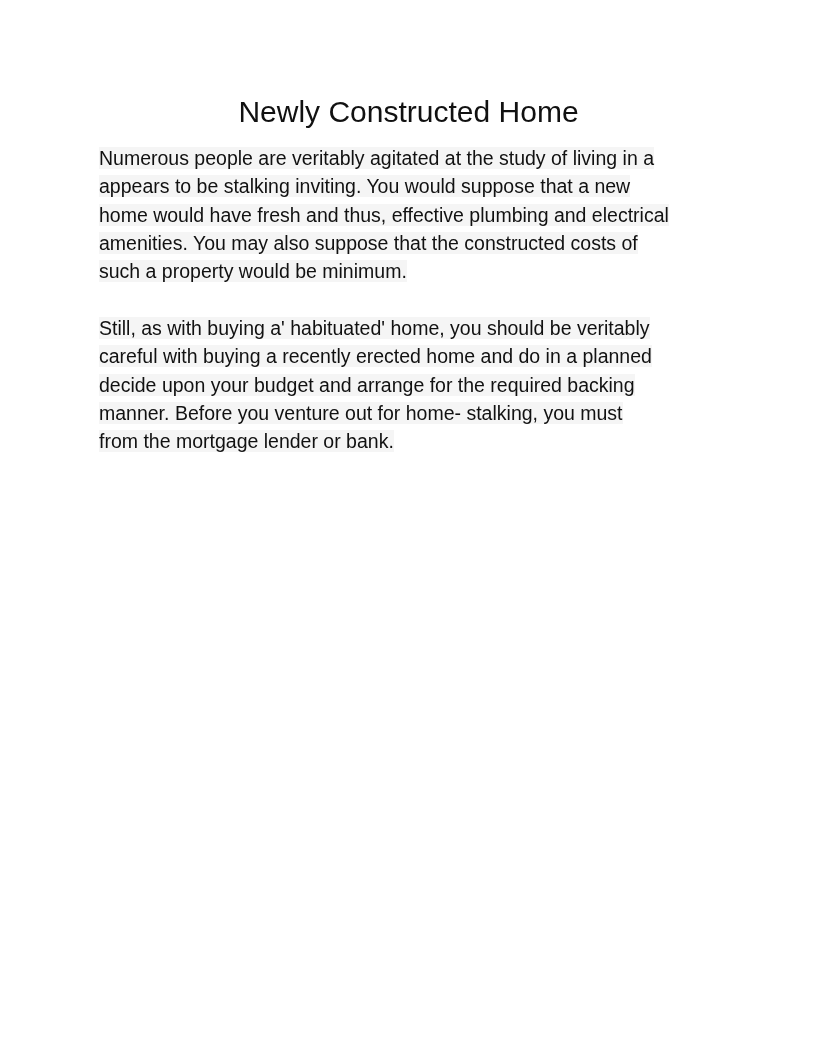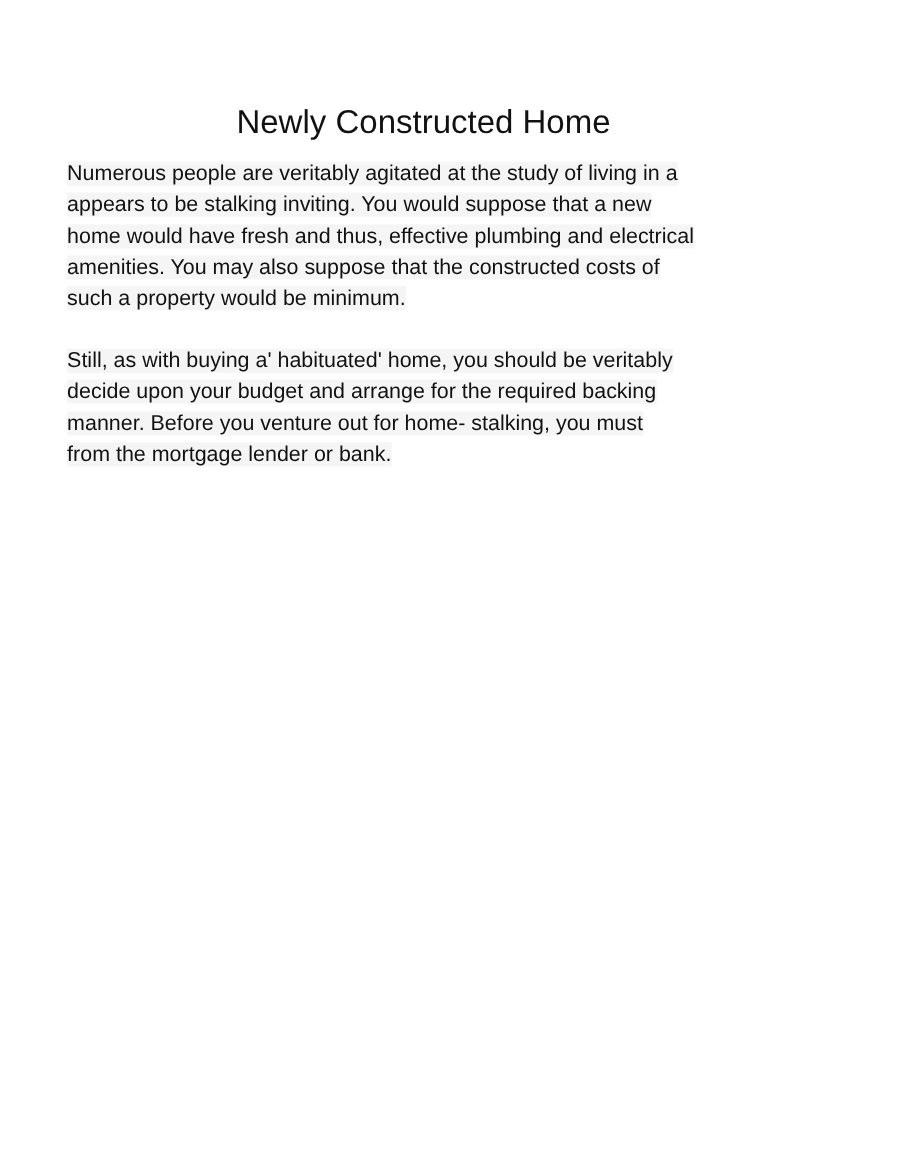--- a/index.html
+++ b/index.html
@@ -6,38 +6,38 @@
     margin: 0;
     padding: 0;
     background: #ffffff;
   }
   .page {
     position: relative;
     width: 816px;
     height: 1056px;
     background: var(--page-bg, #ffffff);
     box-sizing: border-box;
-    padding: 94px 95px 0 49px;
+    padding: 94px 95px 0 96px;
     font-family: "Liberation Sans", "DejaVu Sans", sans-serif;
     color: var(--text-color, #111111);
     overflow: hidden;
     border-radius: 31px;
   }
   .doc-title {
     font-size: 30px;
     line-height: 36px;
     font-weight: 400;
     text-align: center;
     color: var(--title-color, #111111);
     margin: 0 0 14px 0;
   }
   .paragraph {
     font-size: 19.5px;
     line-height: 28.33px;
-    margin: 12px;
+    margin: 3px;
   }
   .paragraph + .paragraph {
     margin-top: 28.33px;
   }
   .text-line {
     white-space: nowrap;
     height: 28.33px;
   }
   .text-line > span {
     background-color: var(--hl, #f5f5f5);
@@ -52,17 +52,18 @@
   <div class="paragraph">
       <div class="text-line"><span>Numerous people are veritably agitated at the study of living in a</span></div>
       <div class="text-line"><span>appears to be stalking inviting. You would suppose that a new</span></div>
       <div class="text-line"><span>home would have fresh and thus, effective plumbing and electrical</span></div>
       <div class="text-line"><span>amenities. You may also suppose that the constructed costs of</span></div>
       <div class="text-line"><span>such a property would be minimum.</span></div>
     </div>
 
   <div class="paragraph">
       <div class="text-line"><span>Still, as with buying a' habituated' home, you should be veritably</span></div>
+      <div class="text-line"><span>careful with buying a recently erected home and do in a planned</span></div>
       <div class="text-line"><span>decide upon your budget and arrange for the required backing</span></div>
       <div class="text-line"><span>manner. Before you venture out for home- stalking, you must</span></div>
       <div class="text-line"><span>from the mortgage lender or bank.</span></div>
     </div>
 </div>
 
 </body></html>

